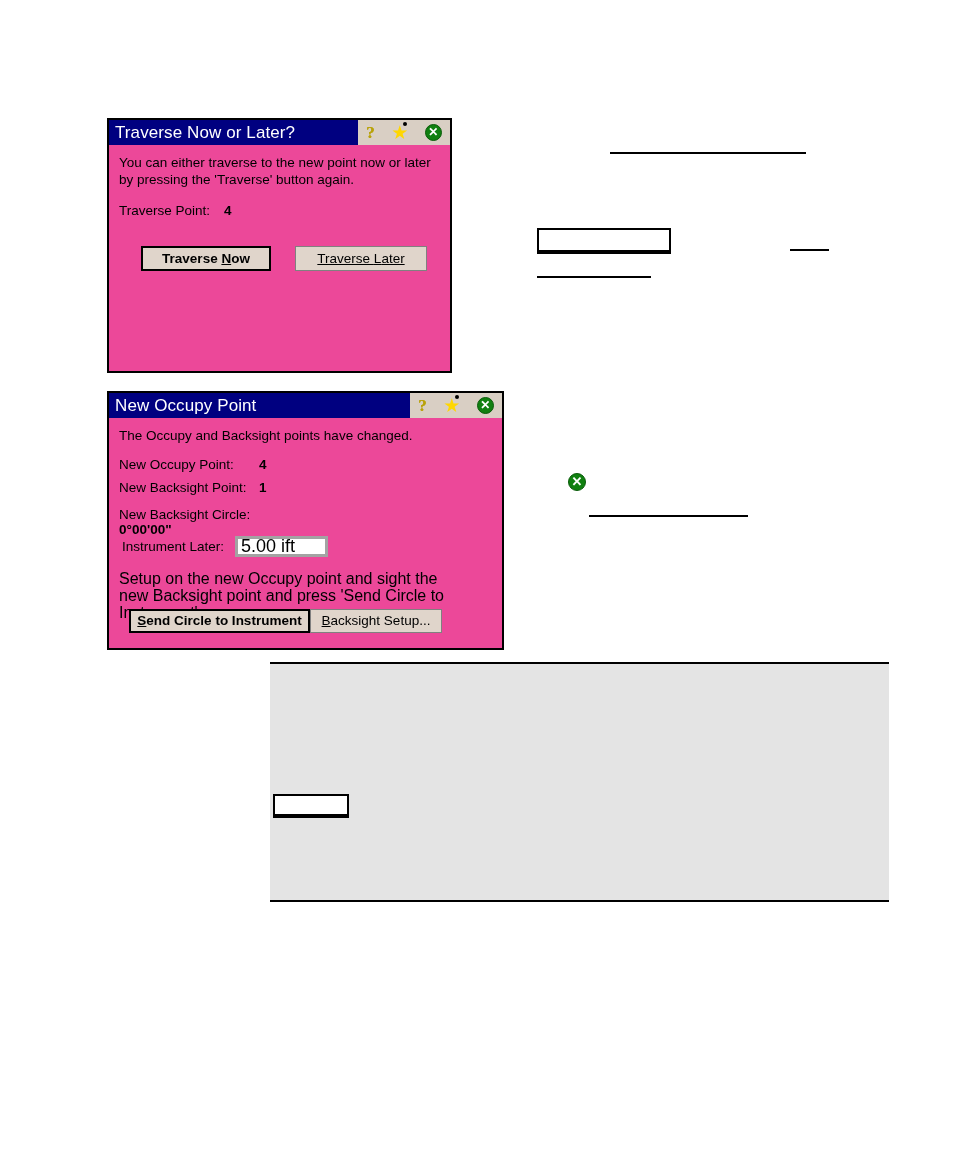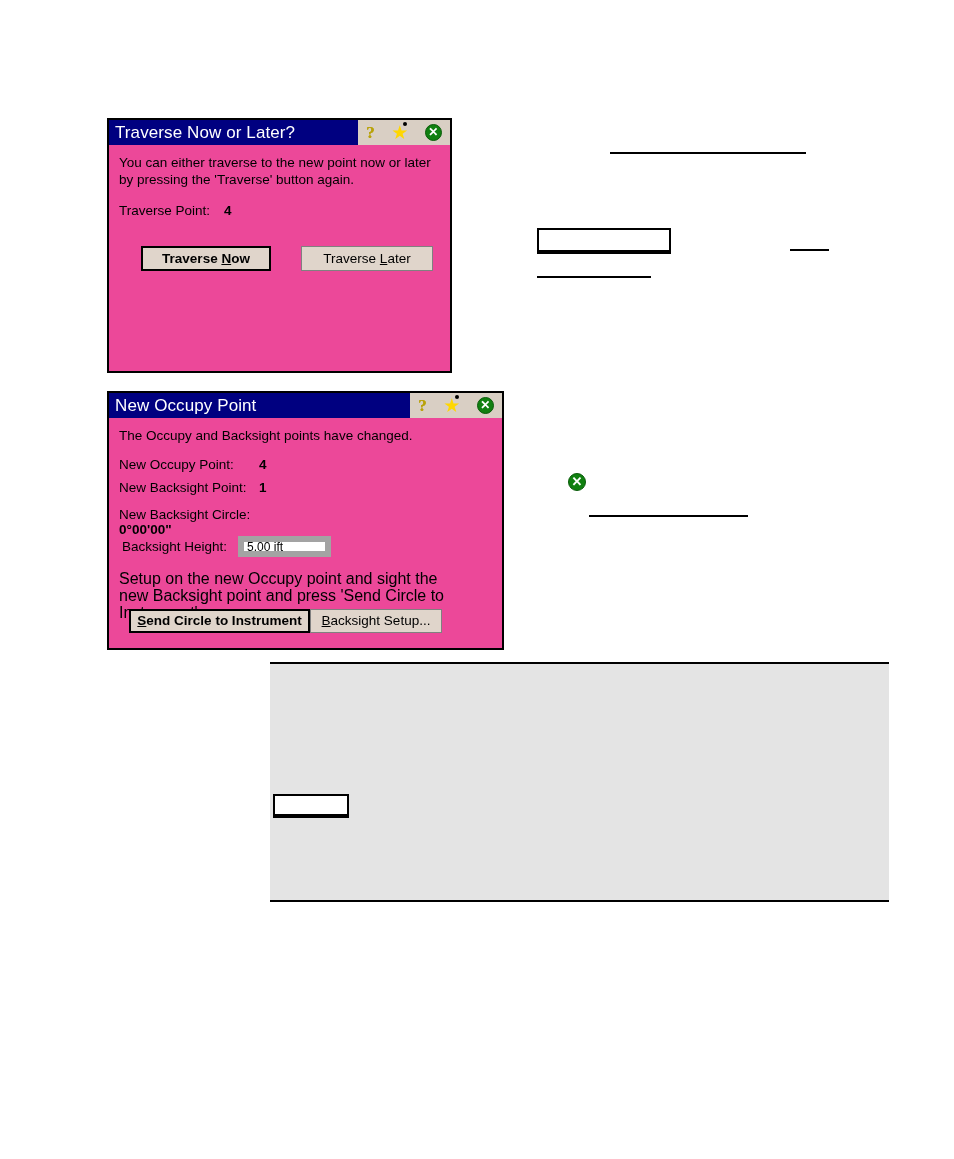--- a/index.html
+++ b/index.html
@@ -131,23 +131,23 @@
     font-weight: bold;
     box-shadow: inset 0 0 0 1px #e0d5cb;
   }
   .btn.normal {
     border: 1px solid #808080;
     font-weight: normal;
   }
   .btn u { text-decoration: underline; }
 
   .textbox {
-    border: 6px solid #a3a3a3;
+    border: 3px solid #a3a3a3;
     background: #ffffff;
-    font-size: 12px;
+    font-size: 18px;
     box-sizing: border-box;
     display: flex;
     align-items: center;
     padding-left: 3px;
     font-family: "Liberation Sans", sans-serif;
   }
 
   
   .rule {
     position: absolute;
@@ -203,21 +203,21 @@
     <div class="field-row" style="margin-top:15px;">
       <span class="field-label">Traverse Point:</span>
       <span class="field-value" style="margin-left:14px;">4</span>
     </div>
   </div>
 
   <div class="btn default" style="position:absolute; left:32px; top:126px; width:130px; height:25px;">
     <span><span>Traverse </span><u>N</u><span>ow</span></span>
   </div>
 
-  <div class="btn normal" style="position:absolute; left:192px; top:126px; width:132px; height:25px;">
+  <div class="btn normal" style="position:absolute; left:186px; top:126px; width:132px; height:25px;text-decoration:underline;">
     <span><span>Traverse </span><u>L</u><span>ater</span></span>
   </div>
 </div>
 
 <div class="dialog" id="dlg2" style="left:107px; top:391px; width:397px; height:259px;">
 
   <div class="titlebar">
     <span class="titlebar-text">New Occupy Point</span>
     <span class="titlebar-icons">
       <span class="icon-help">?</span>
@@ -239,21 +239,21 @@
       <span class="field-value">1</span>
     </div>
 
     <div class="field-row" style="margin-top:12px;flex-direction:column;">
       <span class="field-label" style="width:140px; display:inline-block;">New Backsight Circle:</span>
       <span class="field-value">0°00'00"</span>
     </div>
   </div>
 
   <div style="position:absolute; left:13px; top:143px; display:flex; align-items:center;">
-    <span class="field-label">Backsight Height:</span>
+    <span class="field-label">Instrument Later:</span>
     <span class="textbox" style="margin-left:11px; width:93px; height:21px;">5.00 ift</span>
   </div>
 
   <p class="para" style="position:absolute; left:10px; top:177px; width:325px;">Setup on the new Occupy point and sight the new Backsight point and press 'Send Circle to Instrument'.</p>
 
   <div class="btn default" style="position:absolute; left:12px; top:216px; width:181px; height:24px;margin-left:8px;">
     <span><u>S</u><span>end Circle to Instrument</span></span>
   </div>
 
   <div class="btn normal" style="position:absolute; left:201px; top:216px; width:132px; height:24px;">

